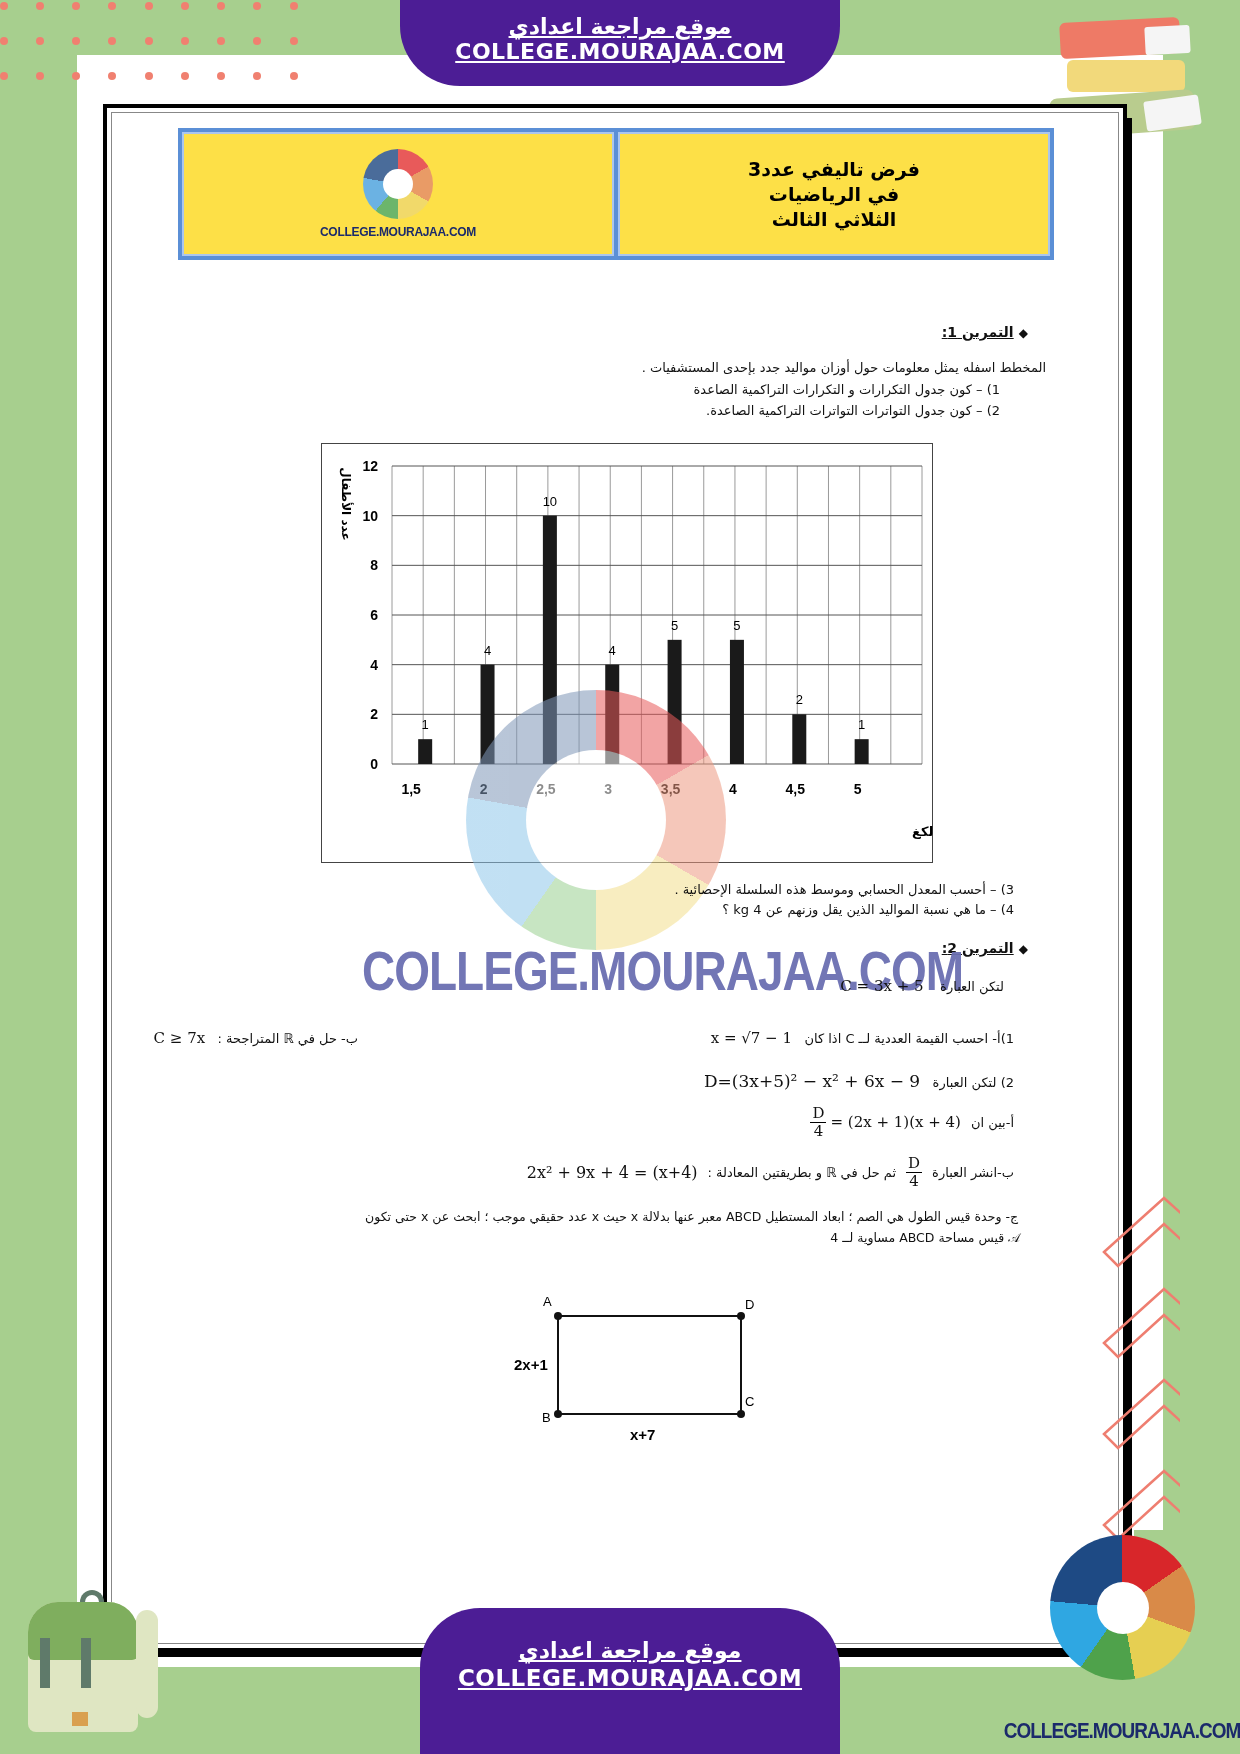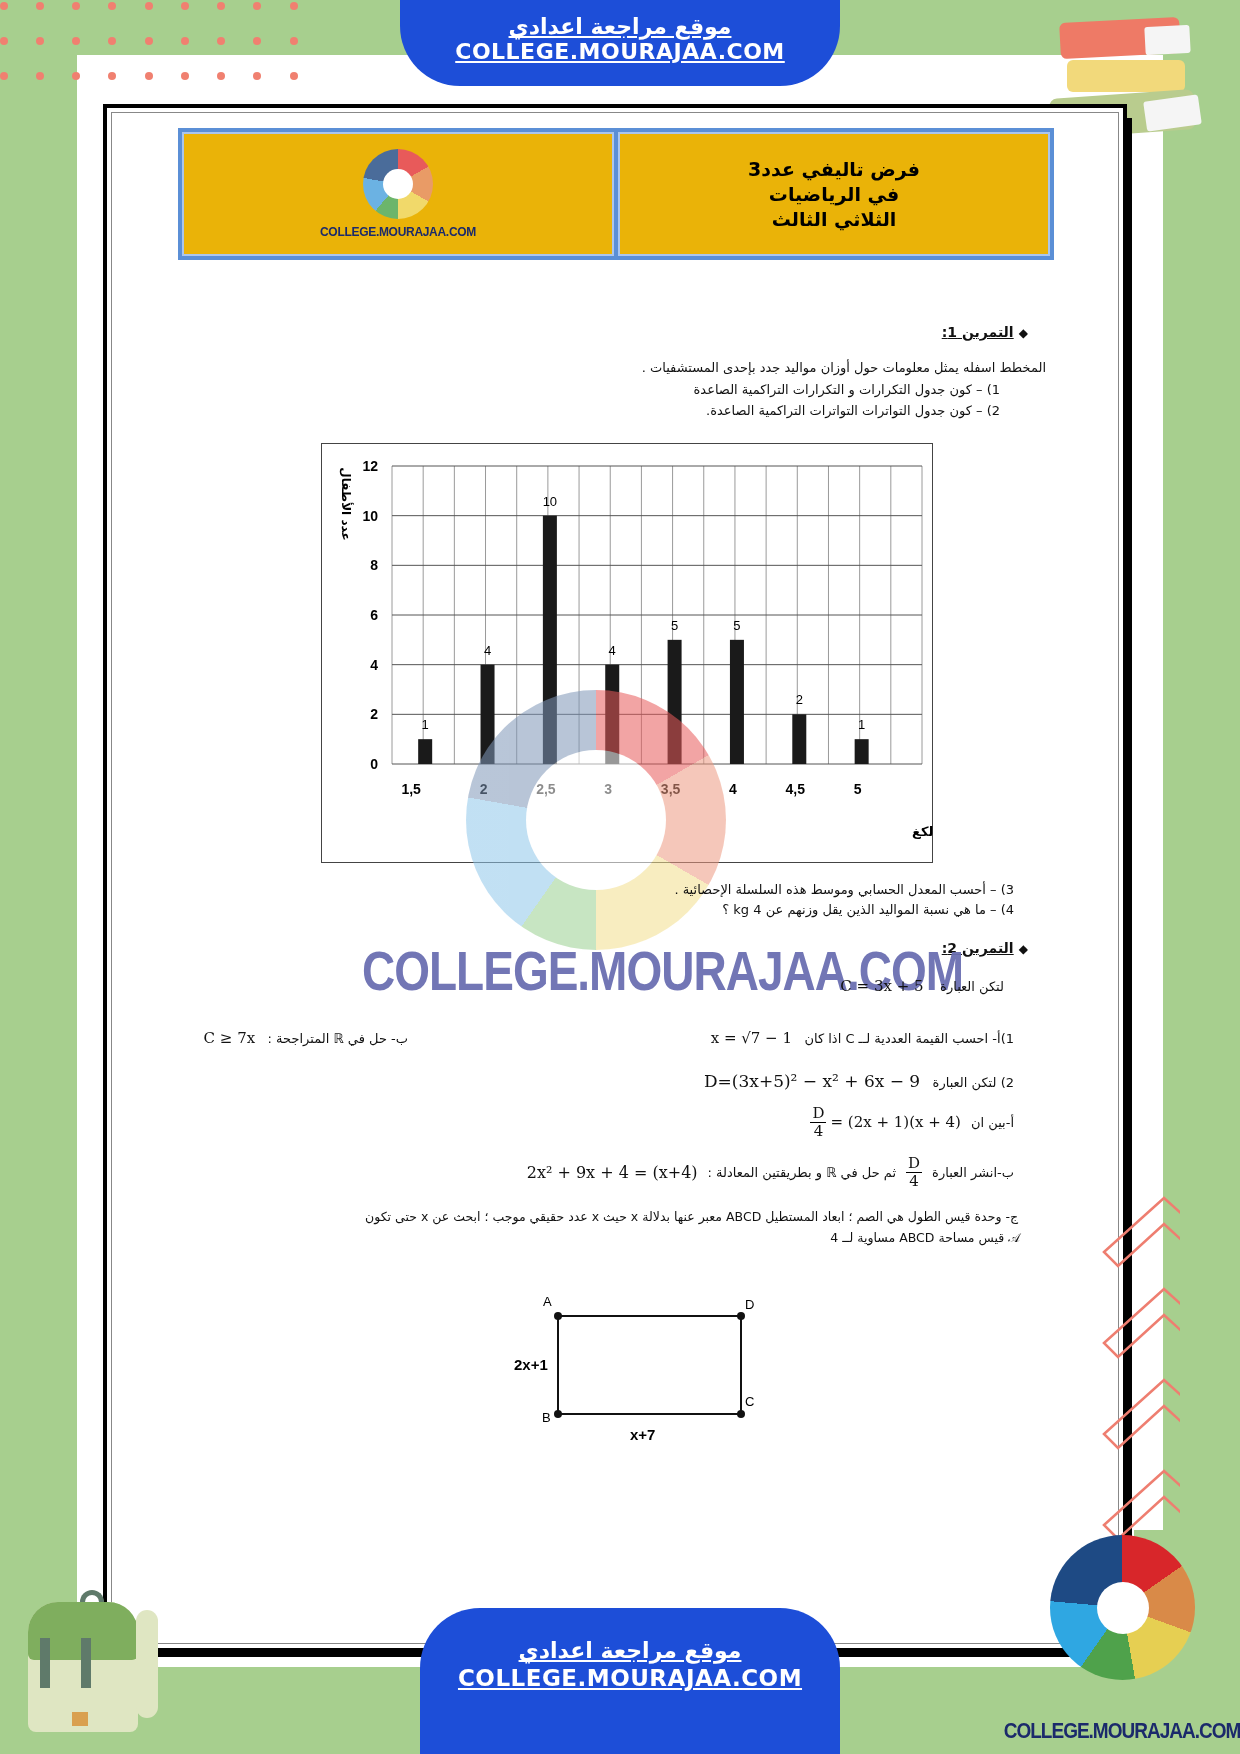--- a/index.html
+++ b/index.html
@@ -1,27 +1,27 @@
 <!DOCTYPE html>
 <html><head>
 <meta charset="utf-8">
 <style>
   *{box-sizing:border-box;margin:0;padding:0;}
   body{width:1240px;height:1754px;position:relative;background:#fff;overflow:hidden;font-family:"DejaVu Sans",sans-serif;}
   .green{background:#a7cf8e;position:absolute;}
   .dot{position:absolute;width:8px;height:8px;border-radius:50%;background:#f08070;}
-  .banner{position:absolute;background:#1d4ed8;text-align:center;color:#fff;}
+  .banner{position:absolute;background:#4c1d95;text-align:center;color:#fff;}
   .banner .ar{font-family:"DejaVu Sans",sans-serif;font-weight:bold;text-decoration:underline;}
   .banner .en{font-family:"DejaVu Sans",sans-serif;font-weight:bold;text-decoration:underline;letter-spacing:0.5px;}
   .frame-outer{position:absolute;left:103px;top:104px;width:1024px;height:1548px;border:4px solid #000;background:#fff;}
   .frame-inner{position:absolute;left:111px;top:112px;width:1008px;height:1532px;border:1px solid #888;}
   .frame-shadow{position:absolute;left:1127px;top:118px;width:5px;height:1538px;background:#000;}
   .frame-shadow2{position:absolute;left:117px;top:1652px;width:1015px;height:5px;background:#000;}
   .header-table{position:absolute;left:178px;top:128px;width:876px;height:132px;display:flex;border:4px solid #5b8fd6;background:#5b8fd6;gap:4px;}
-  .hcell{flex:1;background:#eab308;display:flex;flex-direction:column;align-items:center;justify-content:center;font-family:"DejaVu Sans",sans-serif;border:2px solid #aac6ee;}
+  .hcell{flex:1;background:#fde047;display:flex;flex-direction:column;align-items:center;justify-content:center;font-family:"DejaVu Sans",sans-serif;border:2px solid #aac6ee;}
   .hcell .t{font-size:19px;line-height:26px;}
   .hcell .b{font-size:19px;font-weight:bold;line-height:25px;}
   .logo-ring{width:70px;height:70px;border-radius:50%;background:conic-gradient(#e85a5a 0 60deg,#e99b66 60deg 120deg,#f1d96a 120deg 180deg,#6cb56b 180deg 220deg,#6bb2e3 220deg 280deg,#4a6c9a 280deg 360deg);position:relative;}
   .logo-ring::after{content:"";position:absolute;left:20px;top:20px;width:30px;height:30px;border-radius:50%;background:#fff;}
   .logo-text{font-family:"Liberation Sans",sans-serif;font-weight:bold;font-size:12px;color:#1b2a6b;margin-top:6px;letter-spacing:-0.3px;}
   .rtl{direction:rtl;text-align:right;font-family:"DejaVu Sans",sans-serif;color:#111;position:absolute;}
   .ex-title{font-size:14px;font-weight:bold;text-decoration:underline;}
   .p{font-size:13px;line-height:19px;}
   .math{font-family:"DejaVu Serif",serif;font-size:15px;direction:ltr;unicode-bidi:embed;}
   .chart-box{position:absolute;left:321px;top:443px;width:612px;height:420px;border:1.5px solid #444;background:#fff;}
@@ -187,21 +187,21 @@
 
 <div class="rtl p" style="right:236px;top:977px;">
   <span>لتكن العبارة</span>
   &nbsp;&nbsp;&nbsp;<span class="math">C = 3x + 5</span>
 </div>
 
 <div class="rtl p" style="right:226px;top:1029px;">
   <span>1)أ- احسب القيمة العددية لــ C اذا كان</span>
   &nbsp;&nbsp;<span class="math">x = √7 − 1</span>
 </div>
-<div class="rtl p" style="right:832px;top:1029px;">
+<div class="rtl p" style="right:882px;top:1029px;">
   <span>ب- حل في ℝ المتراجحة :</span>
   &nbsp;&nbsp;<span class="math">C ≥ 7x</span>
 </div>
 
 <div class="rtl p" style="right:226px;top:1072px;">
   <span>2) لتكن العبارة</span>
   &nbsp;&nbsp;<span class="math" style="font-size:17px;">D=(3x+5)² − x² + 6x − 9</span>
 </div>
 
 <div class="rtl p" style="right:226px;top:1105px;display:flex;align-items:center;gap:10px;">

